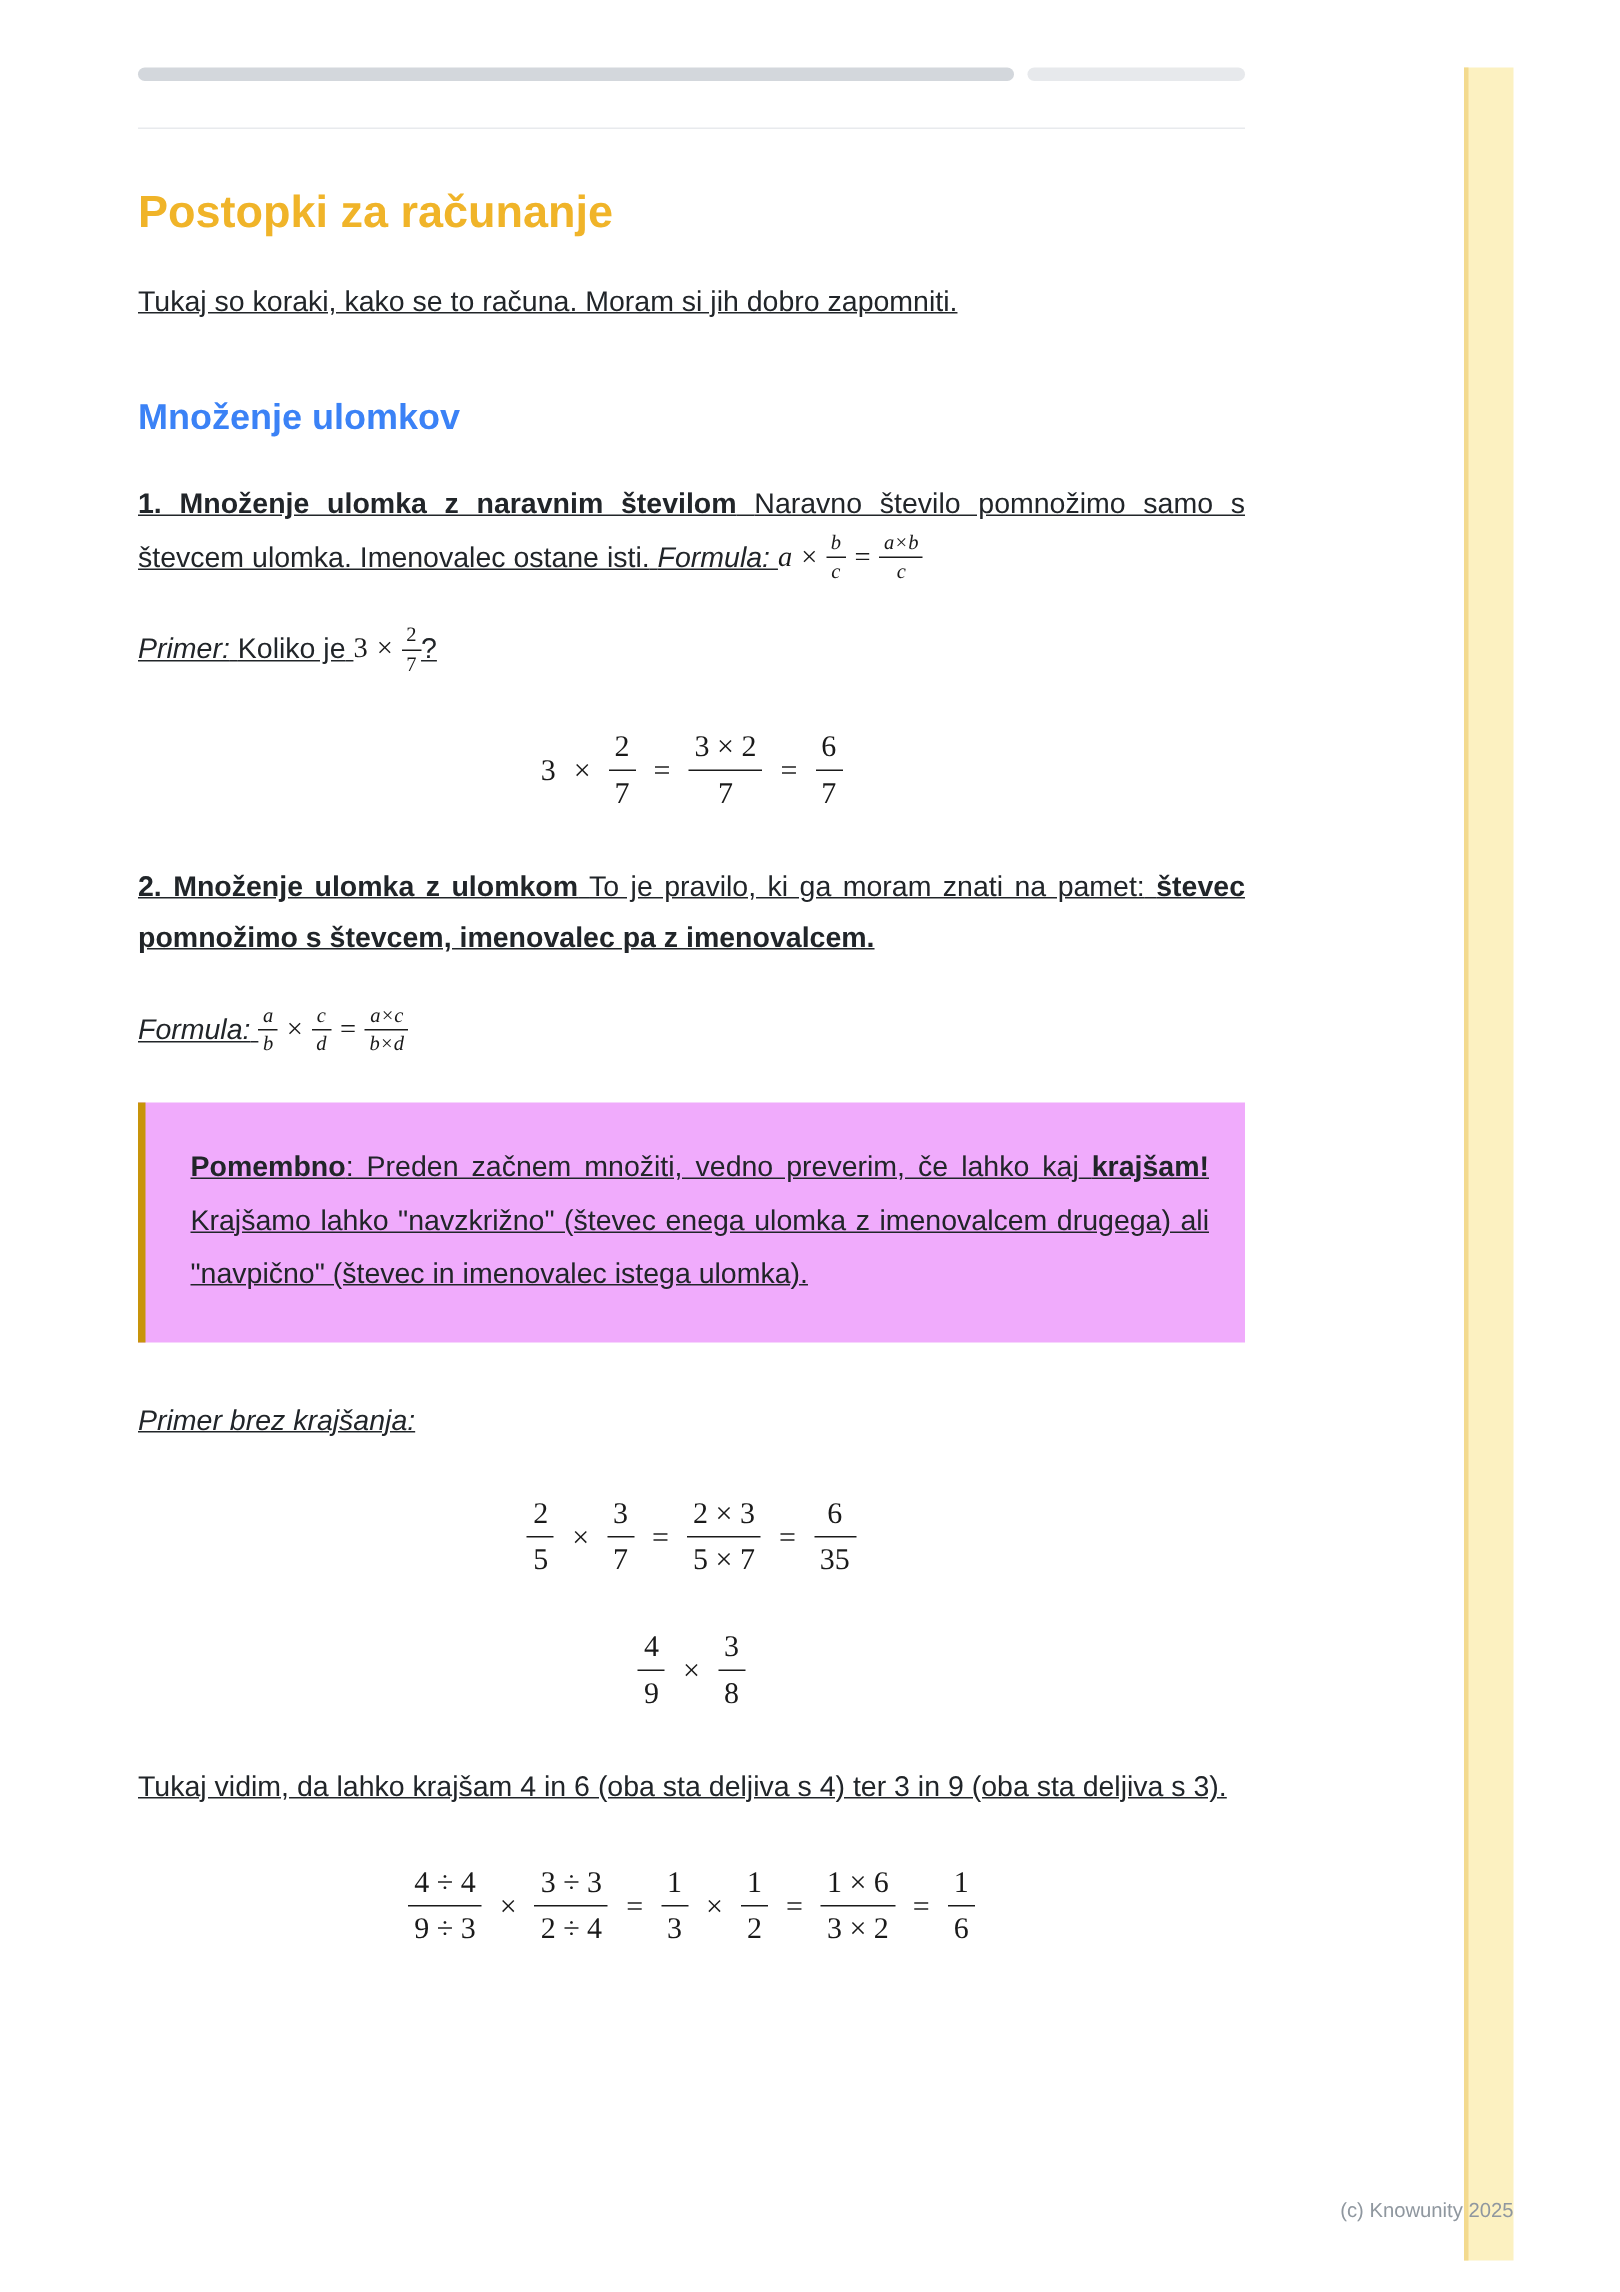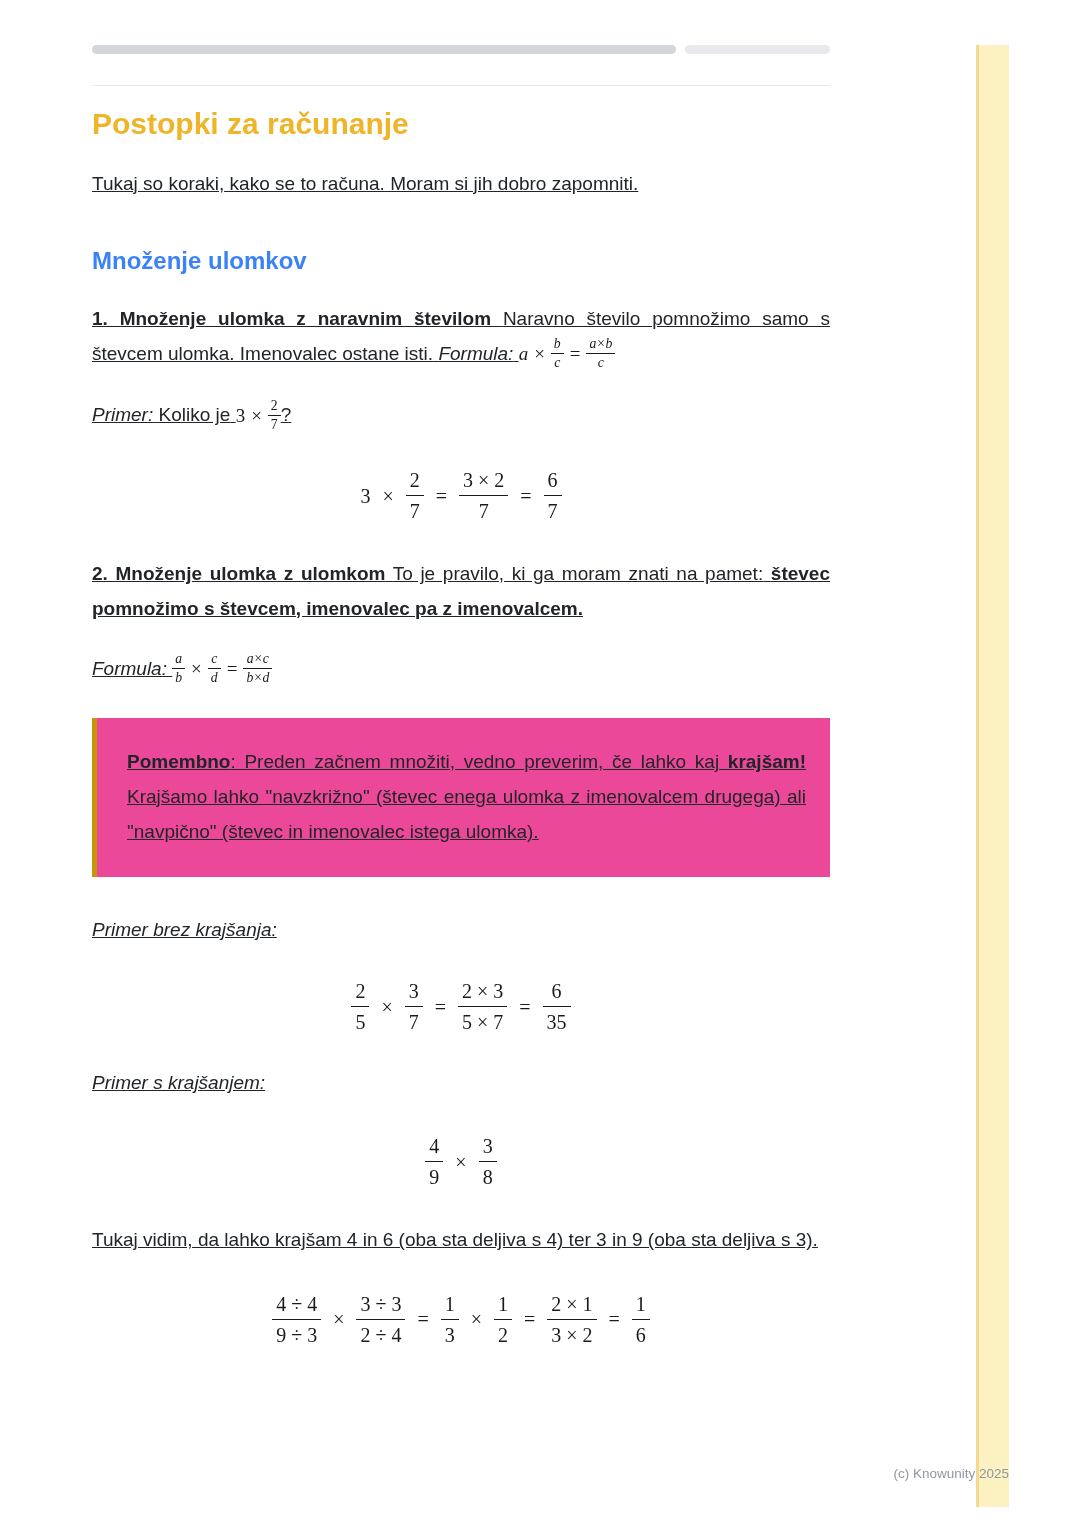--- a/index.html
+++ b/index.html
@@ -18,21 +18,21 @@
     background:#fcf1c1;
     border-left:3px solid #f3da8e;
   }
   .content {
     position:absolute; left:92px; top:45px; width:738px;
   }
   .pills { display:flex; gap:9px; height:9px; }
   .pill-a { width:584px; background:#d3d7dc; border-radius:5px; }
   .pill-b { flex:1; background:#e7e9ec; border-radius:5px; }
   .divider { border:0; border-top:1px solid #e8eaed; margin:31px 0 0; }
-  .title { margin:18px 0 0; font-size:30px; line-height:1.3; font-weight:bold; color:#f0b429; }
+  .title { margin:36px 0 0; font-size:30px; line-height:1.3; font-weight:bold; color:#f0b429; }
   .section-heading { margin:44px 0 0; font-size:24px; line-height:1.3; font-weight:bold; color:#3b82f6; }
   p { margin:0; font-size:19px; line-height:1.8;text-decoration:underline; }
   .intro { margin-top:24px; }
   .rule1 { margin-top:26px; text-align:justify; }
   .rule2 { margin-top:0; text-align:justify; }
   .primer { margin-top:26px; }
   .formula-line { margin-top:26px; }
   .note-par { margin-top:16px; text-align:justify; }
   .label-it { font-style:italic; }
   em { font-style:italic; }
@@ -55,21 +55,21 @@
     font-size:20px; color:#1a1a1a; line-height:1.2;
   }
   .math-display.eq2 { margin:32px 0; }
   .frac { display:inline-flex; flex-direction:column; text-align:center; }
   .frac .num { padding:0 4px 3px; }
   .frac .den { padding:3px 4px 0; border-top:1px solid #1a1a1a; }
 
   
   .callout {
     margin-top:30px;
-    background:#ec4899;
+    background:#f0abfc;
     border-left:5px solid #c8940a;
     padding:26px 24px 28px 30px;
   }
   .callout p { text-align:justify; line-height:1.85; }
 
   .primer-brez { margin-top:36px; }
   .primer-s { margin-top:16px; }
 
   .copyright {
     position:absolute; right:71px; top:1466px;
@@ -179,21 +179,20 @@
         <span class="num">2 × 3</span>
         <span class="den">5 × 7</span>
       </span>
     <span class="op">=</span>
     <span class="frac">
         <span class="num">6</span>
         <span class="den">35</span>
       </span>
   </div>
 
-  <p class="primer primer-s"><em class="label-it">Primer s krajšanjem:</em></p>
 
   <div class="math-display">
     <span class="frac">
         <span class="num">4</span>
         <span class="den">9</span>
       </span>
     <span class="op">×</span>
     <span class="frac">
         <span class="num">3</span>
         <span class="den">8</span>
@@ -217,21 +216,21 @@
         <span class="num">1</span>
         <span class="den">3</span>
       </span>
     <span class="op">×</span>
     <span class="frac">
         <span class="num">1</span>
         <span class="den">2</span>
       </span>
     <span class="op">=</span>
     <span class="frac">
-        <span class="num">2 × 1</span>
+        <span class="num">1 × 6</span>
         <span class="den">3 × 2</span>
       </span>
     <span class="op">=</span>
     <span class="frac">
         <span class="num">1</span>
         <span class="den">6</span>
       </span>
   </div>
 
 </div>

